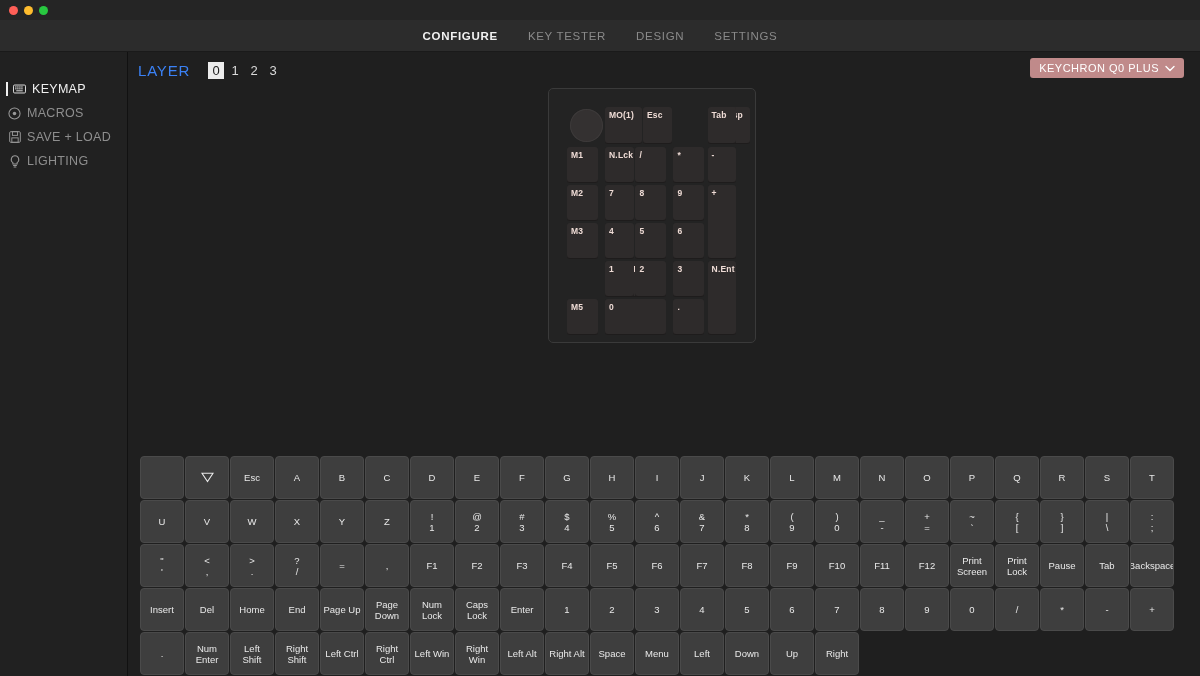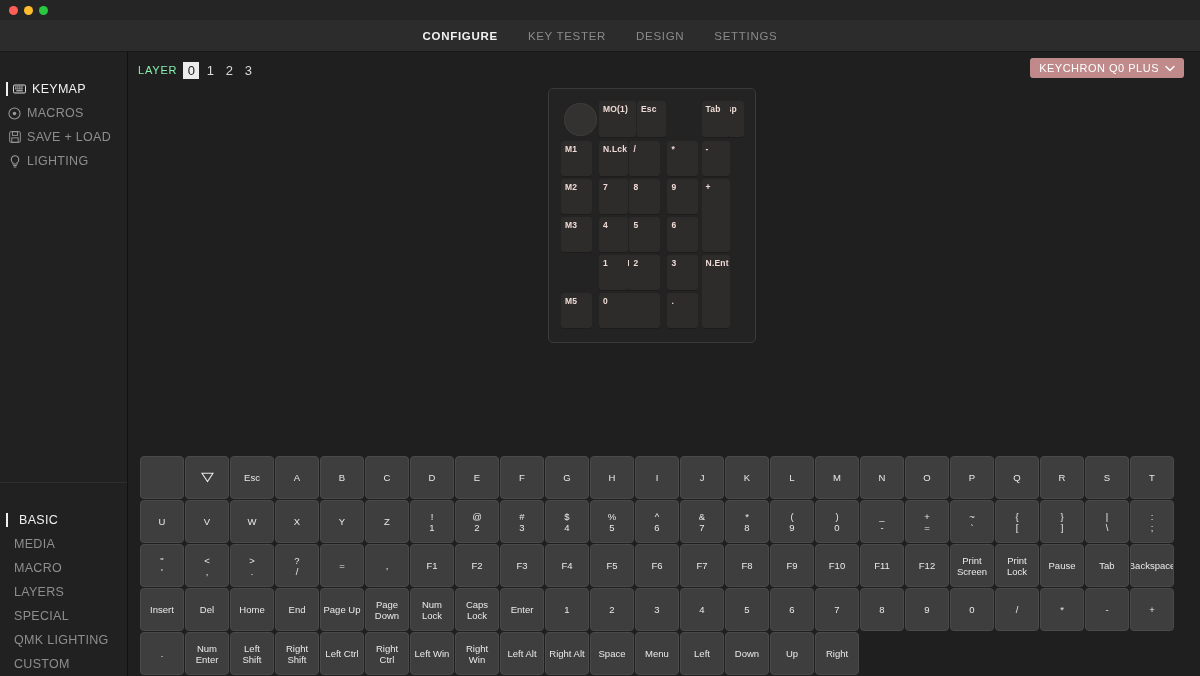--- a/index.html
+++ b/index.html
@@ -74,21 +74,21 @@
   .side-item.plain.active { padding-left: 19px; }
 
   
   .main { flex: 1; display: flex; flex-direction: column; background: #1f1f1f; min-width: 0; }
 
   .layerbar {
     height: 36px; display: flex; align-items: center;
     padding: 0 10px; position: relative;
   }
   .layer-label {
-    font-size: 11px; color: #86efac; letter-spacing: .8px; margin-right: 6px;
+    font-size: 15px; color: #3b82f6; letter-spacing: .8px; margin-right: 18px;
   }
   .layer-btn {
     width: 16px; height: 17px; margin-right: 3px;
     display: flex; align-items: center; justify-content: center;
     font-size: 13px; color: #d9d9d9; cursor: pointer; user-select: none;
   }
   .layer-btn.active { background: #ececec; color: #1c1c1c; }
 
   .kb-badge {
     position: absolute; right: 16px; top: 6px;
@@ -100,21 +100,21 @@
   }
 
   
   .canvas { flex: 1; position: relative; }
   .kb-case {
     position: absolute; left: 420px; top: 0px;
     width: 208px; height: 255px;
     background: #232323;
     border: 1px solid #3a3a3a;
     border-radius: 5px;
-    padding: 12px;
+    padding: 18px;
   }
   .kb-keys { position: relative; width: 100%; height: 100%; }
   .kc {
     position: absolute;
     background: #2e2b2b;
     border-radius: 3px;
     box-shadow: inset 0 -1px 0 rgba(0,0,0,.35);
   }
   .kc .lg {
     position: absolute; left: 4px; top: 3px;
@@ -192,43 +192,20 @@
           <span>SAVE + LOAD</span>
         </div>
         <div class="side-item">
           <span class="sicon">
             <svg width="12" height="13" viewBox="0 0 12 14" fill="none" stroke="currentColor" stroke-width="1.1">
               <path d="M6 0.9a4 4 0 0 0-2.3 7.3v1.5h4.6V8.2A4 4 0 0 0 6 .9z"></path>
               <path d="M4.4 11.4h3.2M5 13h2" stroke-linecap="round"></path>
             </svg>
           </span>
           <span>LIGHTING</span>
-        </div>
-      </div>
-    <div class="side-group bottom" id="side-bottom">
-        <div class="side-item active plain">
-          <span>BASIC</span>
-        </div>
-        <div class="side-item plain">
-          <span>MEDIA</span>
-        </div>
-        <div class="side-item plain">
-          <span>MACRO</span>
-        </div>
-        <div class="side-item plain">
-          <span>LAYERS</span>
-        </div>
-        <div class="side-item plain">
-          <span>SPECIAL</span>
-        </div>
-        <div class="side-item plain">
-          <span>QMK LIGHTING</span>
-        </div>
-        <div class="side-item plain">
-          <span>CUSTOM</span>
         </div>
       </div>
   </div>
 
   <div class="main">
 
     <div class="layerbar">
       <span class="layer-label">LAYER</span>
       <span id="layer-btns" style="display:flex">
           <div class="layer-btn active">0</div>

